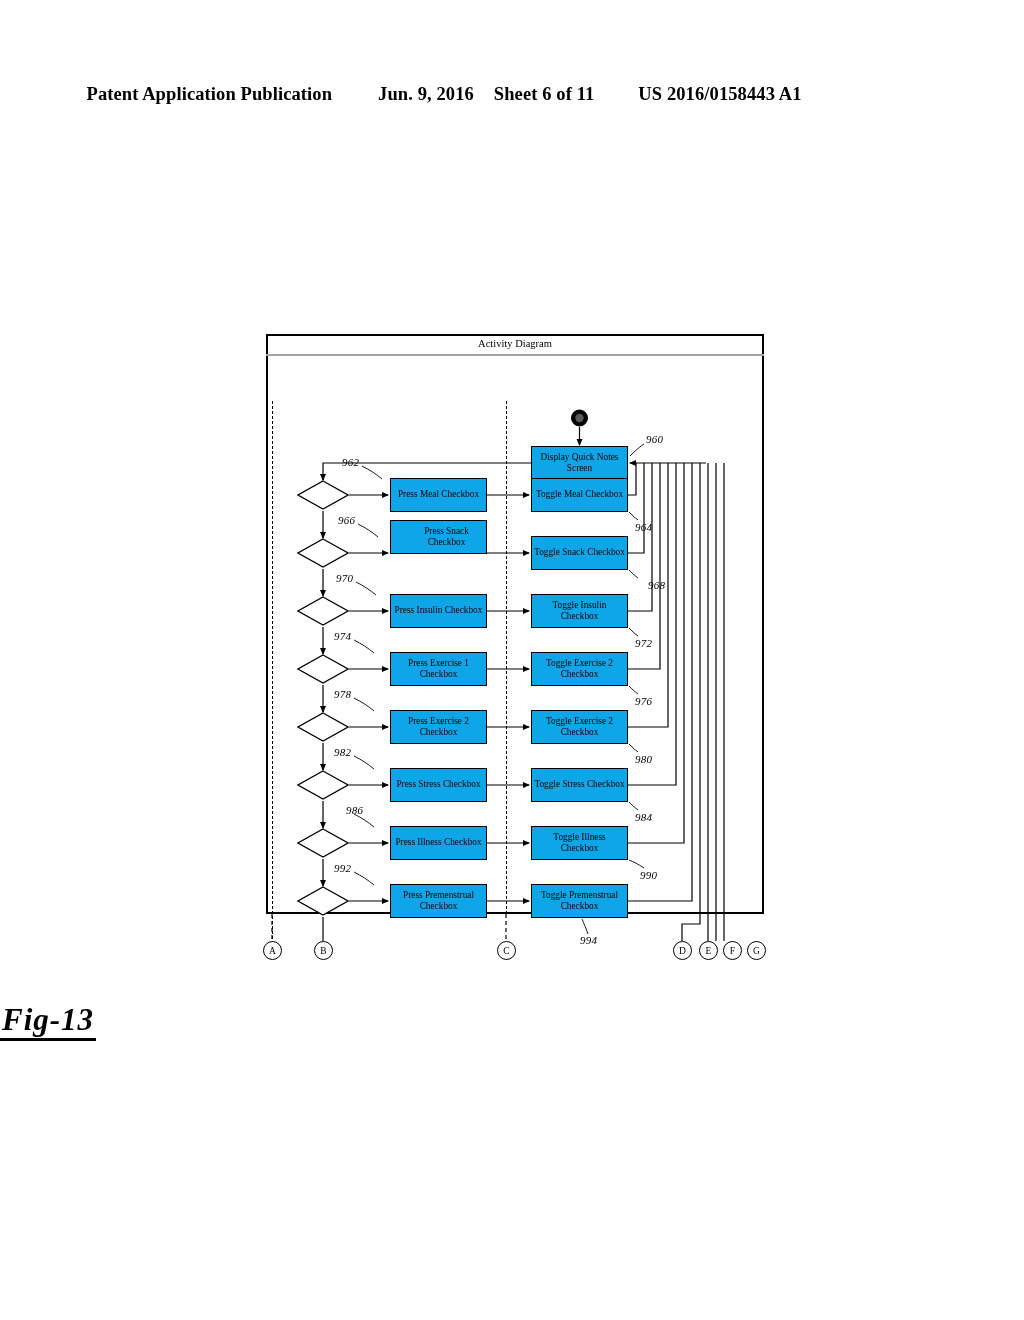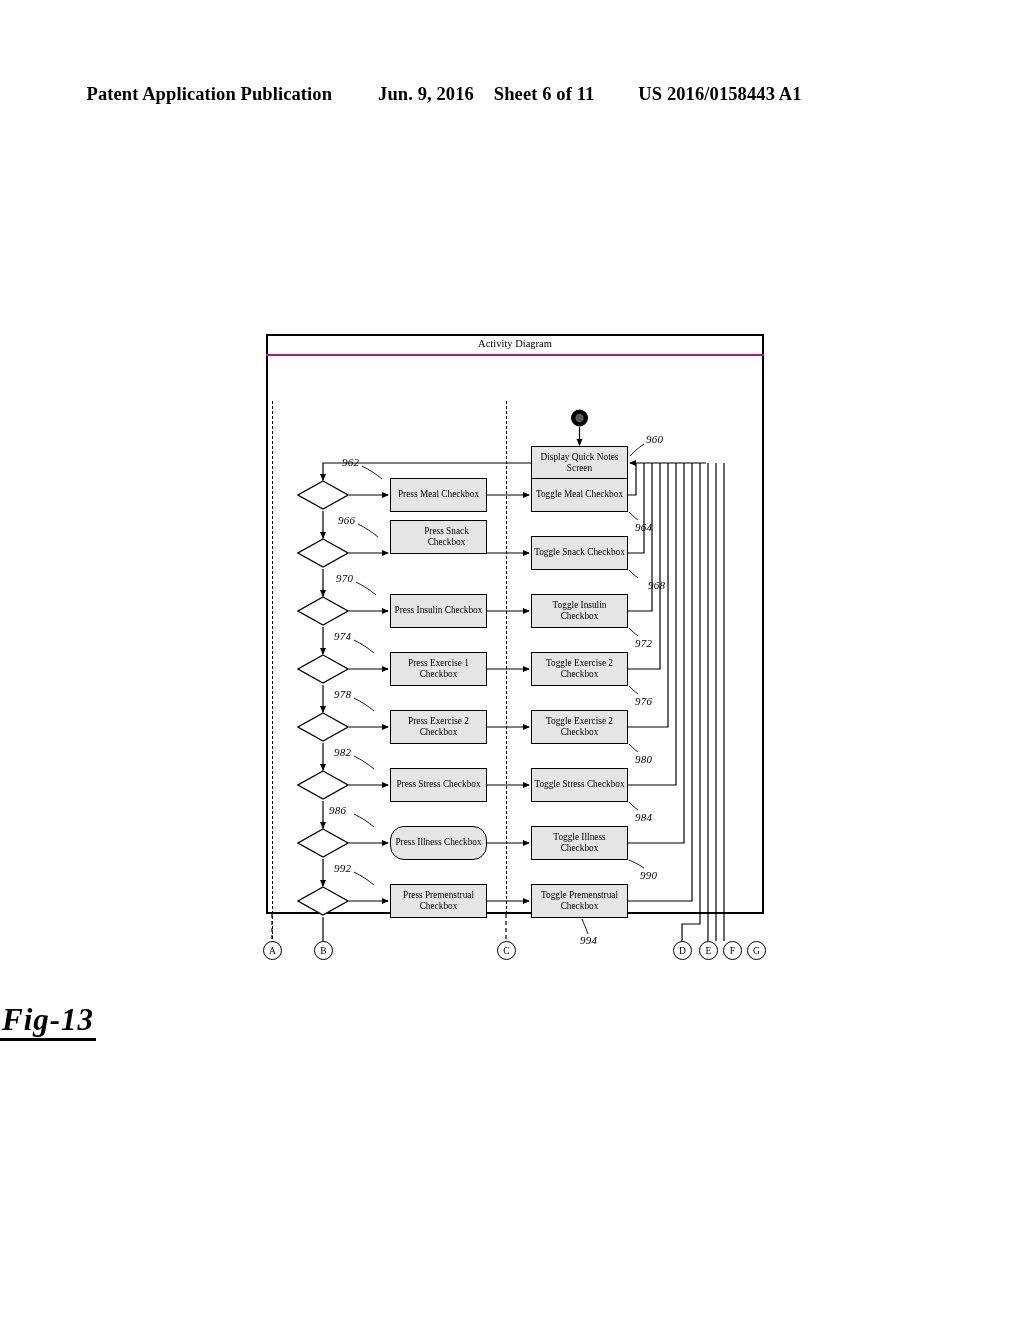--- a/index.html
+++ b/index.html
@@ -48,21 +48,21 @@
     width: 498px; height: 580px;
     border: 2px solid #000;
     box-sizing: border-box;
     background: #fff;
   }
   .band {
     position: absolute;
     left: 0;
     width: 498px;
     box-sizing: border-box;
-    border-bottom: 2px solid #be185d;
+    border-bottom: 2px solid #a3a3a3;
     text-align: center;
     font-size: 10.5px;
     line-height: 1;
     display: flex;
     align-items: center;
     justify-content: center;
   }
   #band-title { top: 0;   height: 22px; }
   #band-sub   { top: 22px; height: 21px; }
   #band-lanes {
@@ -97,21 +97,21 @@
     width: 0;
     height: 548px;
     border-left: 1.5px dashed #000;
   }
 
   
   .act-box {
     position: absolute;
     box-sizing: border-box;
     border: 1.3px solid #000;
-    background: #e5e5e5;
+    background: #0ea5e9;
     display: flex;
     align-items: center;
     justify-content: center;
     text-align: center;
     font-size: 9.3px;
     line-height: 1.22;
     padding: 0 2px;
   }
   .press-box  { left: 124px; width: 97px; height: 34px; }
   .toggle-box { left: 265px; width: 97px; height: 34px; }
@@ -353,21 +353,21 @@
   </div>
   <div class="act-box press-box" style="top:318px;">
     <span>Press Exercise 1 Checkbox</span>
   </div>
   <div class="act-box press-box" style="top:376px;">
     <span>Press Exercise 2 Checkbox</span>
   </div>
   <div class="act-box press-box" style="top:434px;">
     <span>Press Stress Checkbox</span>
   </div>
-  <div class="act-box press-box" style="top:492px;border-radius:14px;">
+  <div class="act-box press-box" style="top:492px;">
     <span>Press Illness Checkbox</span>
   </div>
   <div class="act-box press-box" style="top:550px;">
     <span>Press Premenstrual Checkbox</span>
   </div>
 
   <div class="act-box toggle-box" style="top:144px;">
     <span>Toggle Meal Checkbox</span>
   </div>
   <div class="act-box toggle-box" style="top:202px;">
@@ -393,21 +393,21 @@
   </div>
 
   <div class="ref" style="left:380px; top:99px;">960</div>
 
   <div class="ref" style="left:76px;  top:122px;">962</div>
   <div class="ref" style="left:72px;  top:180px;">966</div>
   <div class="ref" style="left:70px;  top:238px;">970</div>
   <div class="ref" style="left:68px;  top:296px;">974</div>
   <div class="ref" style="left:68px;  top:354px;">978</div>
   <div class="ref" style="left:68px;  top:412px;">982</div>
-  <div class="ref" style="left:63px;  top:470px;">986</div>
+  <div class="ref" style="left:80px;  top:470px;">986</div>
   <div class="ref" style="left:68px;  top:528px;">992</div>
 
   <div class="ref" style="left:369px; top:187px;">964</div>
   <div class="ref" style="left:382px; top:245px;">968</div>
   <div class="ref" style="left:369px; top:303px;">972</div>
   <div class="ref" style="left:369px; top:361px;">976</div>
   <div class="ref" style="left:369px; top:419px;">980</div>
   <div class="ref" style="left:369px; top:477px;">984</div>
   <div class="ref" style="left:374px; top:535px;">990</div>
   <div class="ref" style="left:314px; top:600px;">994</div>

